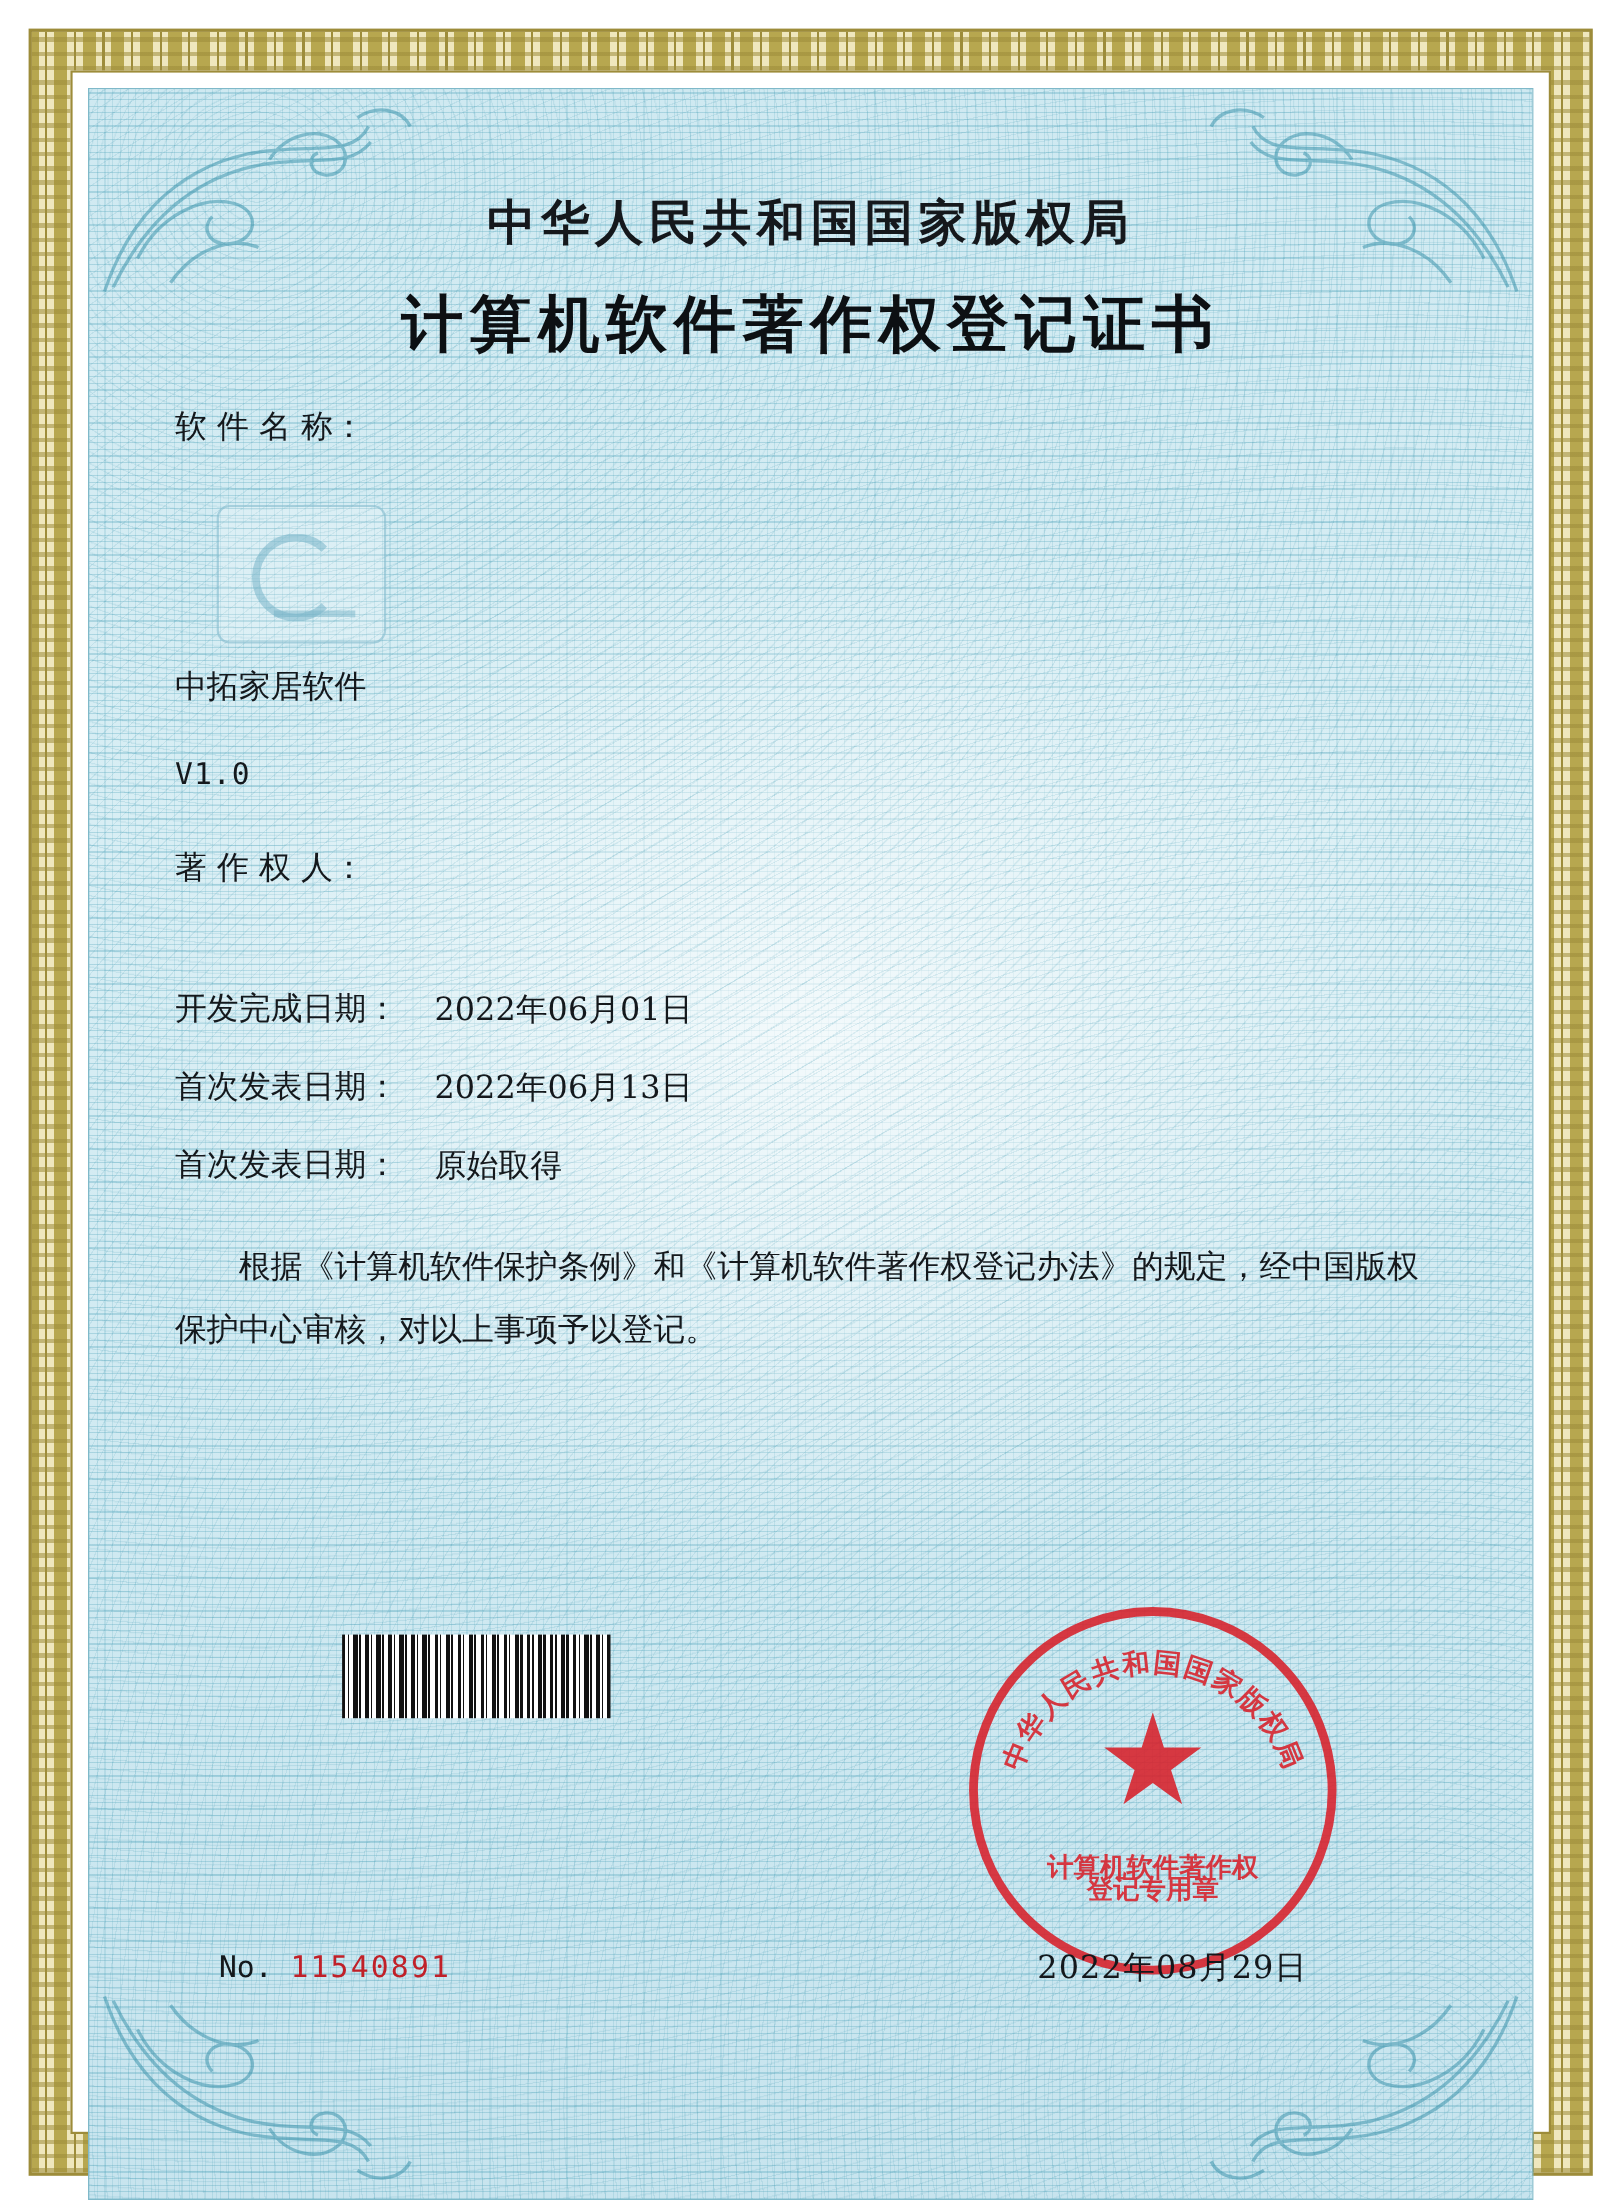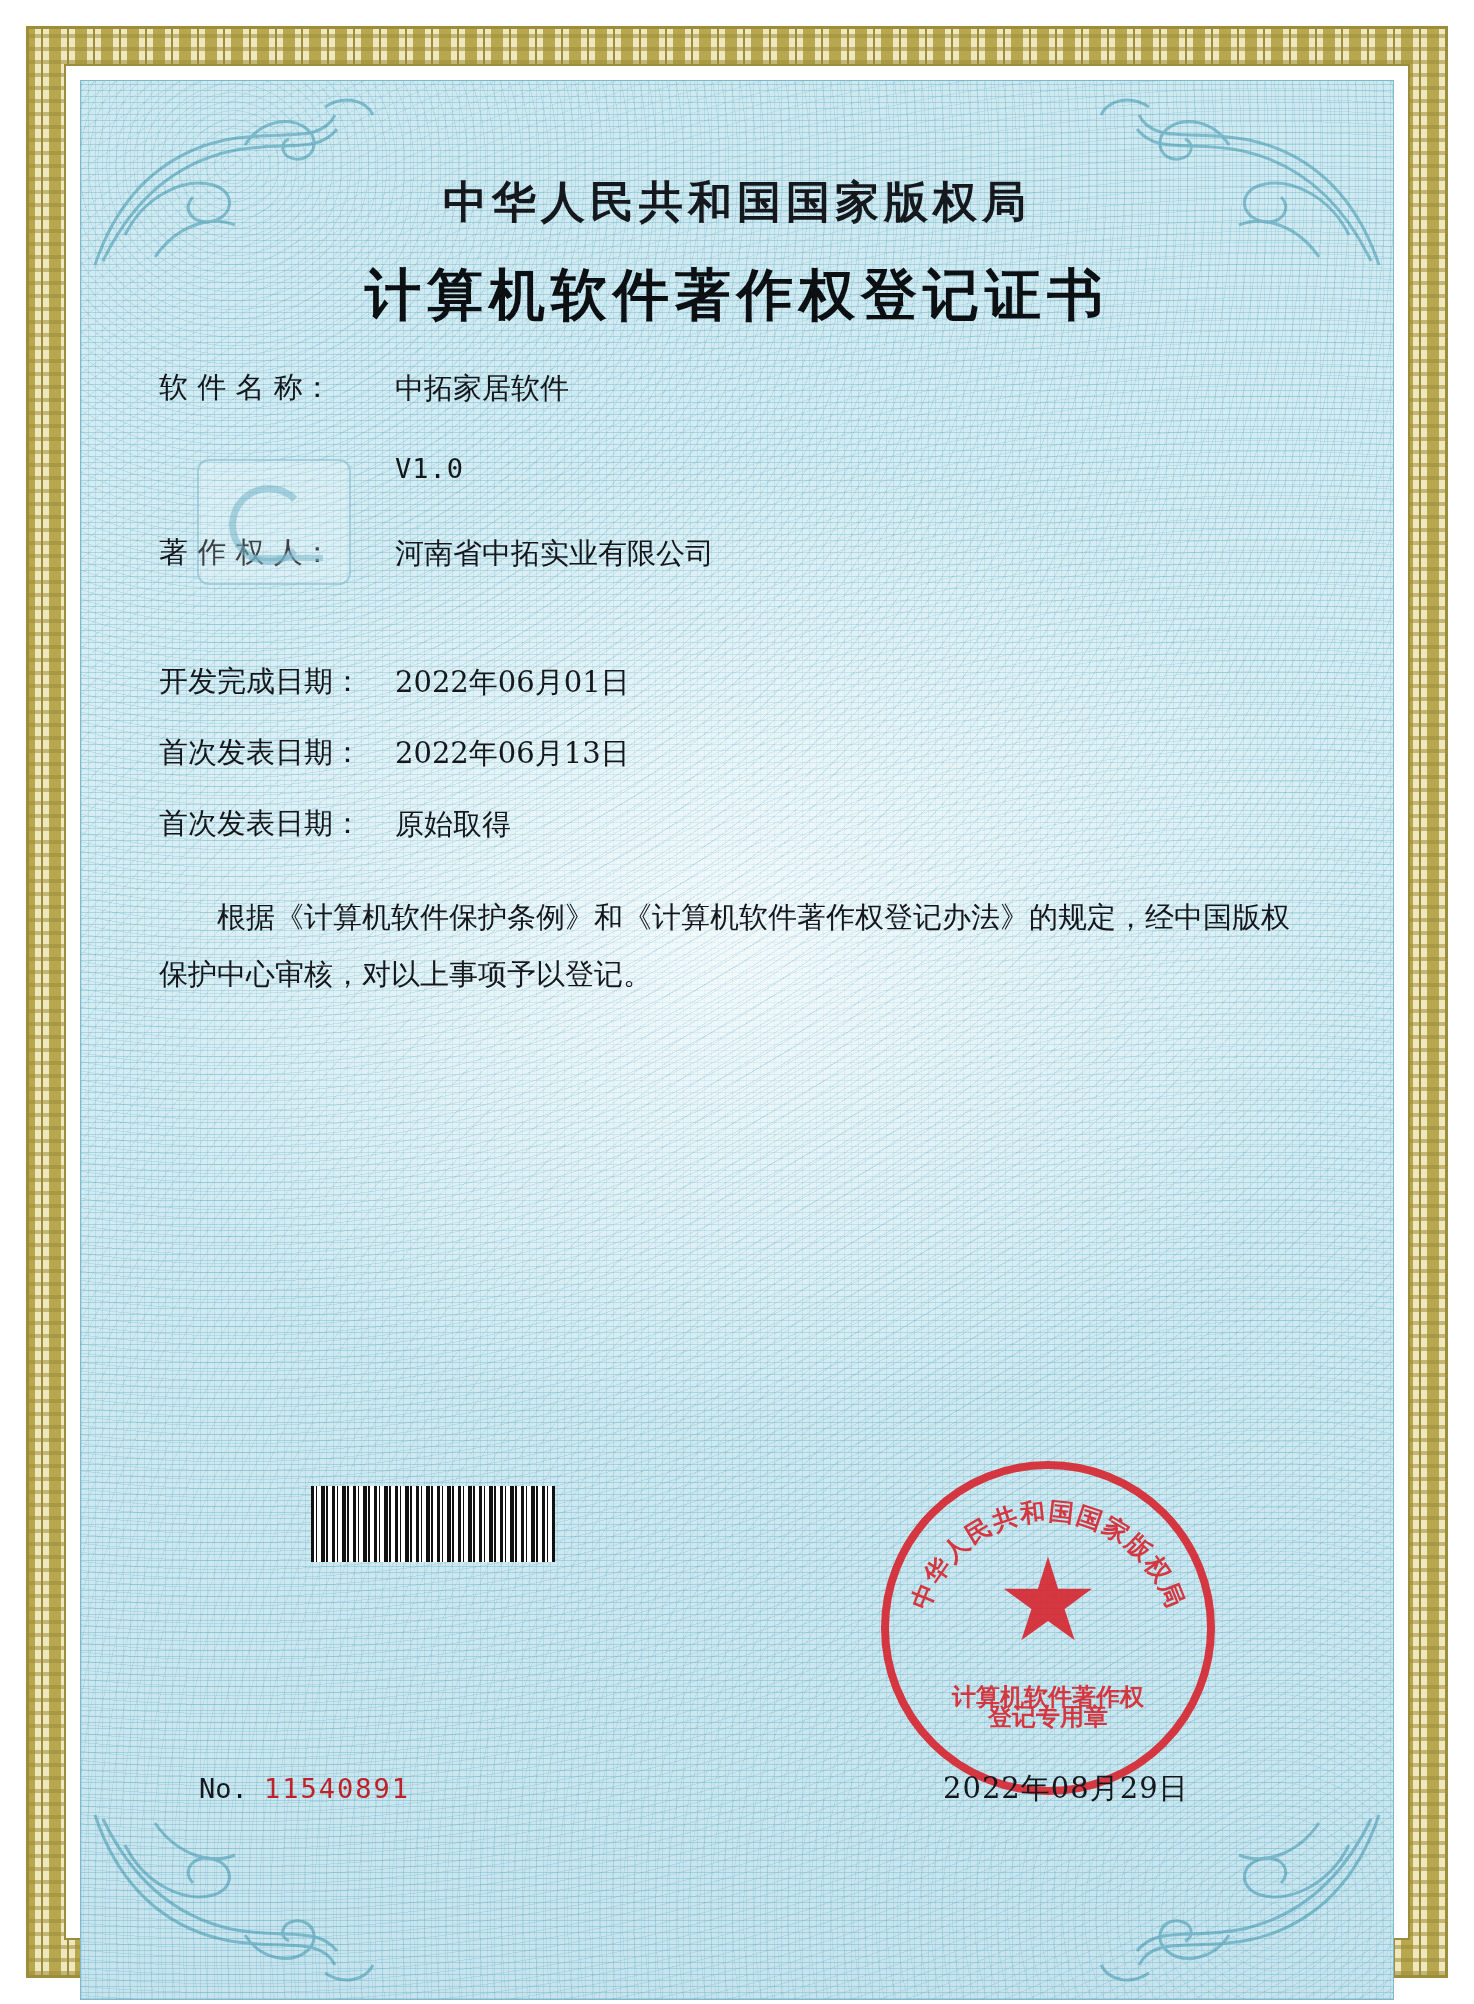--- a/index.html
+++ b/index.html
@@ -192,21 +192,21 @@
     font-family: "DejaVu Sans Mono", "Liberation Mono", monospace;
     font-size: 27px;
     letter-spacing: 1px;
     margin-top: 41px;
   }
   .mono {
     font-family: "DejaVu Sans Mono", "Liberation Mono", monospace;
     font-size: 27px;
     letter-spacing: 1px;
   }
-  .row-name   { margin-bottom: 44px; }
+  .row-name   { margin-bottom: 44px; flex-direction: column; }
   .row-owner  { margin-bottom: 88px; }
   .row-tight  { margin-bottom: 30px; }
 
   
   .statement {
     margin-top: 44px;
     font-size: 29px;
     line-height: 1.95;
     color: #14181c;
     text-indent: 58px;
@@ -357,21 +357,20 @@
         <div class="row row-name">
           <div class="label">软 件 名 称：</div>
           <div class="value">
             <span>中拓家居软件</span>
             <span class="sub">V1.0</span>
           </div>
         </div>
 
         <div class="row row-owner">
           <div class="label">著 作 权 人：</div>
-          <div class="value">河南省中拓实业有限公司</div>
         </div>
 
         <div class="row row-tight">
           <div class="label">开发完成日期：</div>
           <div class="value">2022年06月01日</div>
         </div>
 
         <div class="row row-tight">
           <div class="label">首次发表日期：</div>
           <div class="value">2022年06月13日</div>

